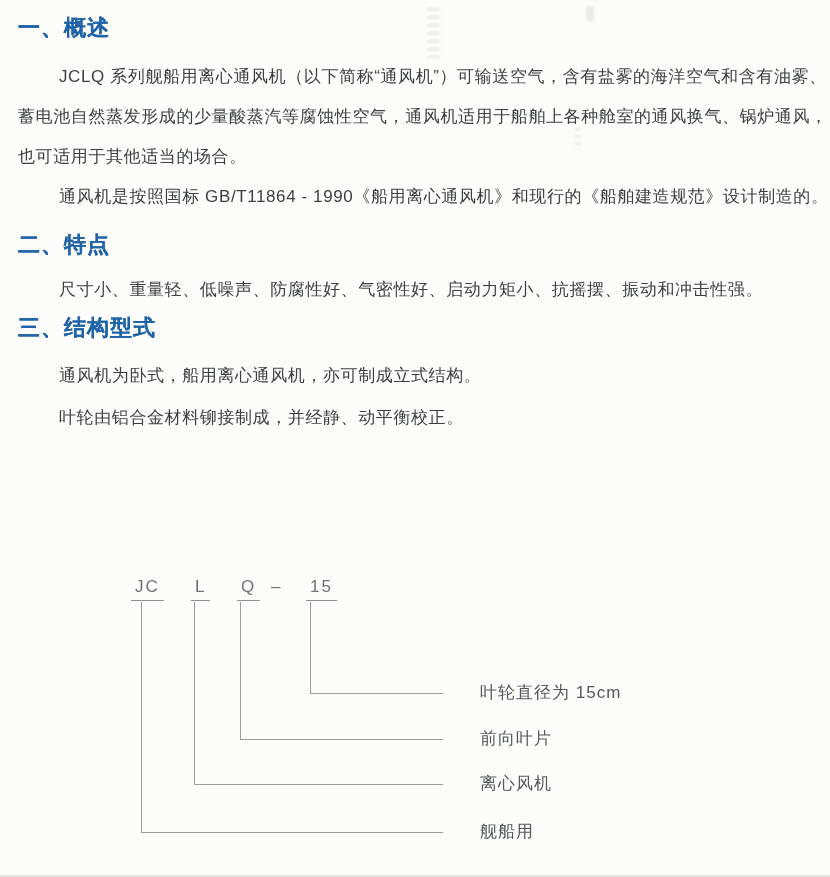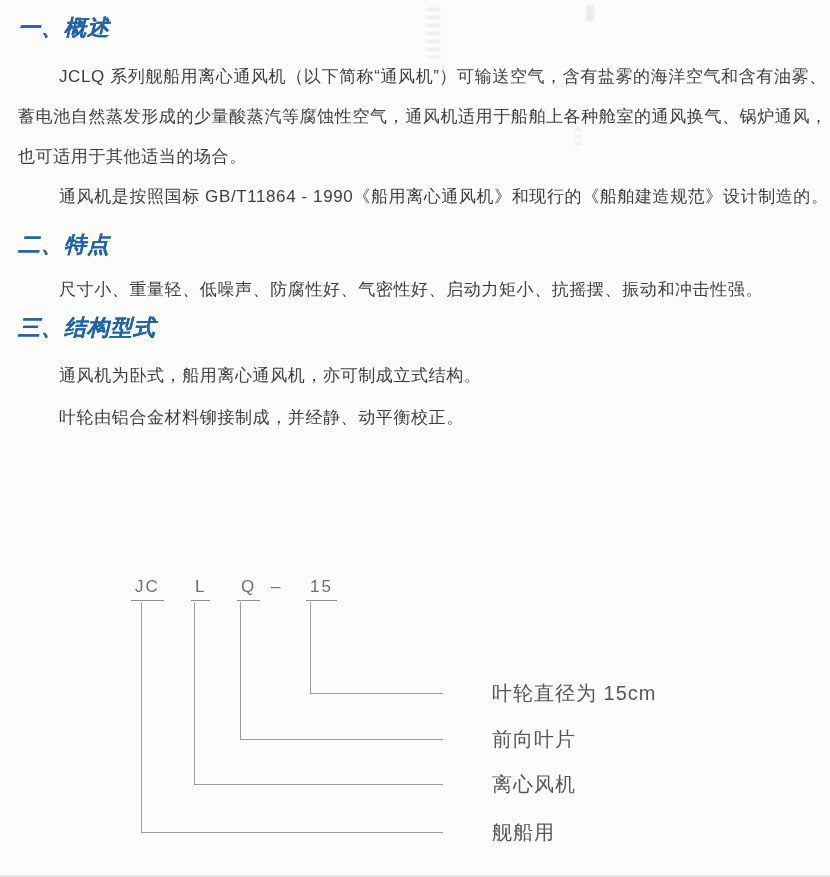--- a/index.html
+++ b/index.html
@@ -15,21 +15,20 @@
   }
   .sec-heading {
     position: absolute;
     left: 18px;
     margin: 0;
     font-size: 22px;
     font-weight: 700;
     letter-spacing: 1px;
     color: #1f63a8;
     text-shadow: 0 0 0.6px #1f63a8;
-    font-style: italic;
   }
   .body-par {
     position: absolute;
     left: 6px;
     width: 819px;
     margin: 12px;
     font-size: 17px;
     line-height: 40px;
     letter-spacing: 0.6px;
     text-indent: 41px;
@@ -57,22 +56,22 @@
     width: 1px;
     background: #9b9c9e;
   }
   .hline {
     position: absolute;
     height: 1px;
     background: #9b9c9e;
   }
   .diag-label {
     position: absolute;
-    left: 464px;
-    font-size: 20px;
+    left: 452px;
+    font-size: 17px;
     letter-spacing: 1px;
     color: #54585c;
     line-height: 20px;
     padding-left: 28px;
   }
   
   .smudge-a {
     position: absolute;
     top: 8px; left: 427px;
     width: 13px; height: 50px;

